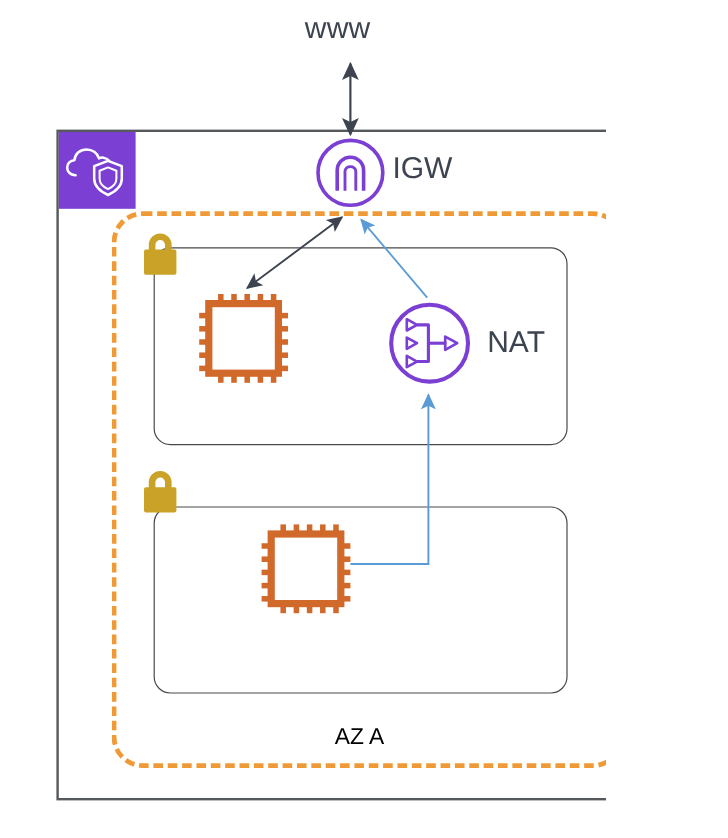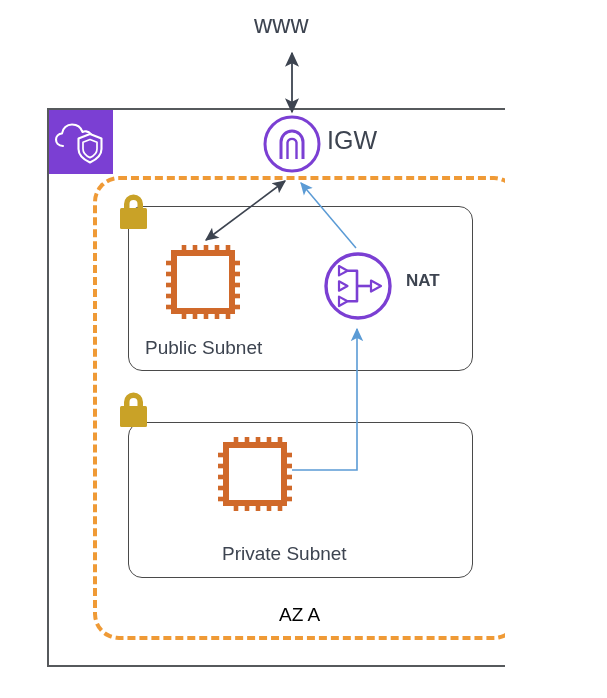--- a/index.html
+++ b/index.html
@@ -29,22 +29,22 @@
   }
   .label-igw {
     left: 327px; top: 126px;
     font-size: 25px;
     font-weight: normal;
     color: #3d4450;
     white-space: nowrap;
   }
   .label-nat {
     left: 406px; top: 271px;
-    font-size: 17px;
-    font-weight: bold;
+    font-size: 25px;
+    font-weight: normal;
     color: #3d4450;
     white-space: nowrap;
   }
   .label-public-subnet {
     left: 145px; top: 337px;
     font-size: 19px;
     color: #3d4450;
     white-space: nowrap;
   }
   .label-private-subnet {
@@ -223,19 +223,17 @@
       <rect x="120" y="406" width="27" height="21" rx="1.5" fill="#c9a227"></rect>
     </g>
   </svg>
 
   <div class="abs label-www">www</div>
 
   <div class="abs label-igw">IGW</div>
 
   <div class="abs label-nat">NAT</div>
 
-  <div class="abs label-public-subnet">Public Subnet</div>
-
-  <div class="abs label-private-subnet">Private Subnet</div>
+
 
   <div class="abs label-az">AZ A</div>
 
 </div>
 
 </body></html>

